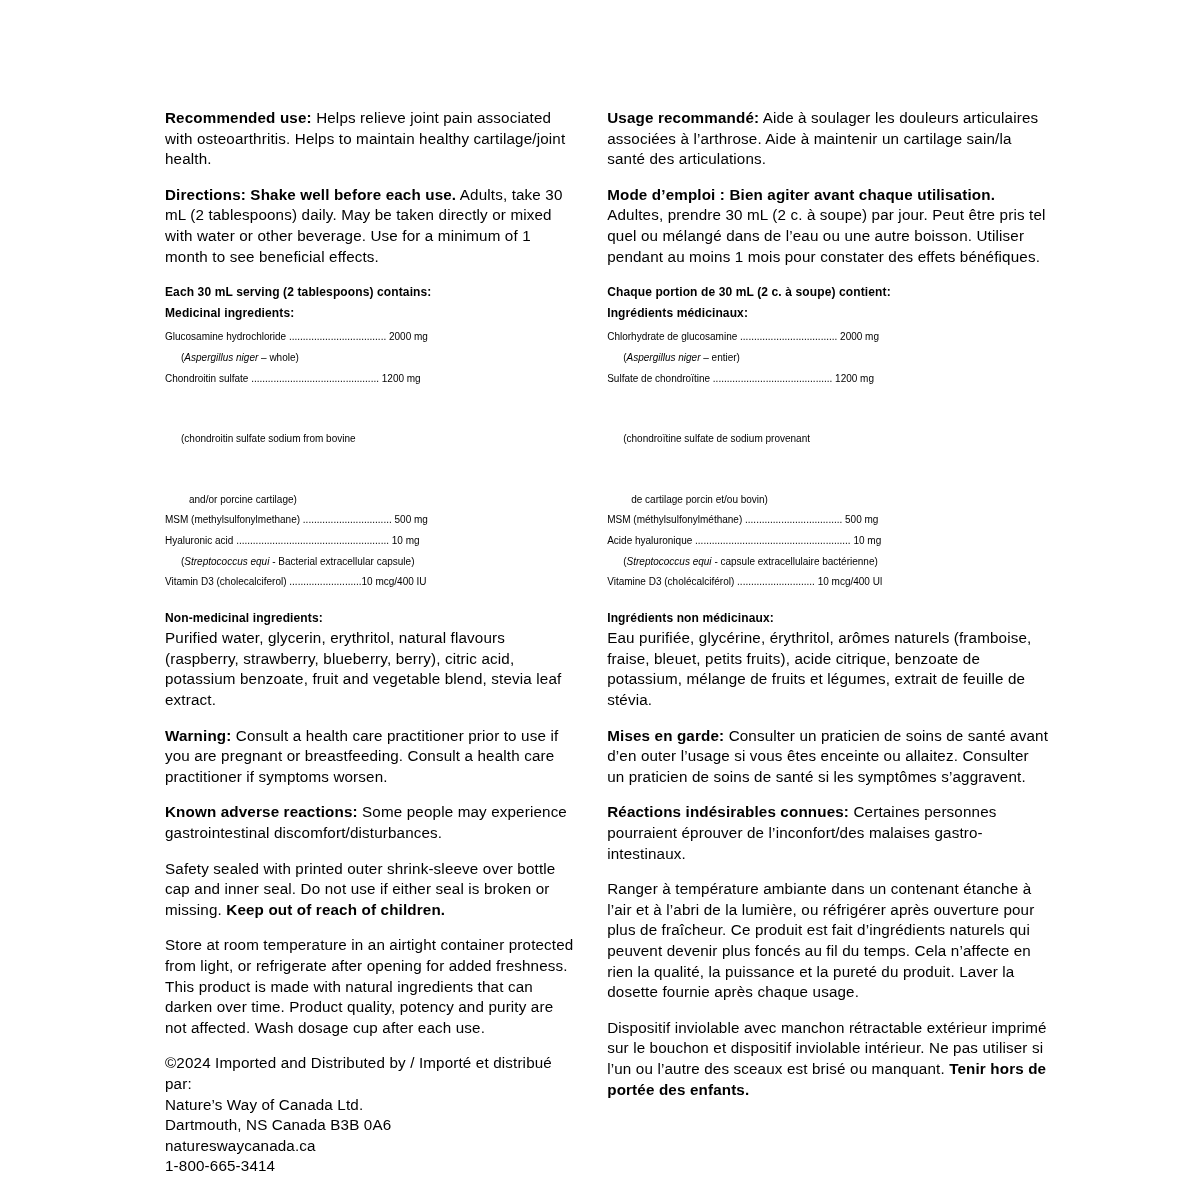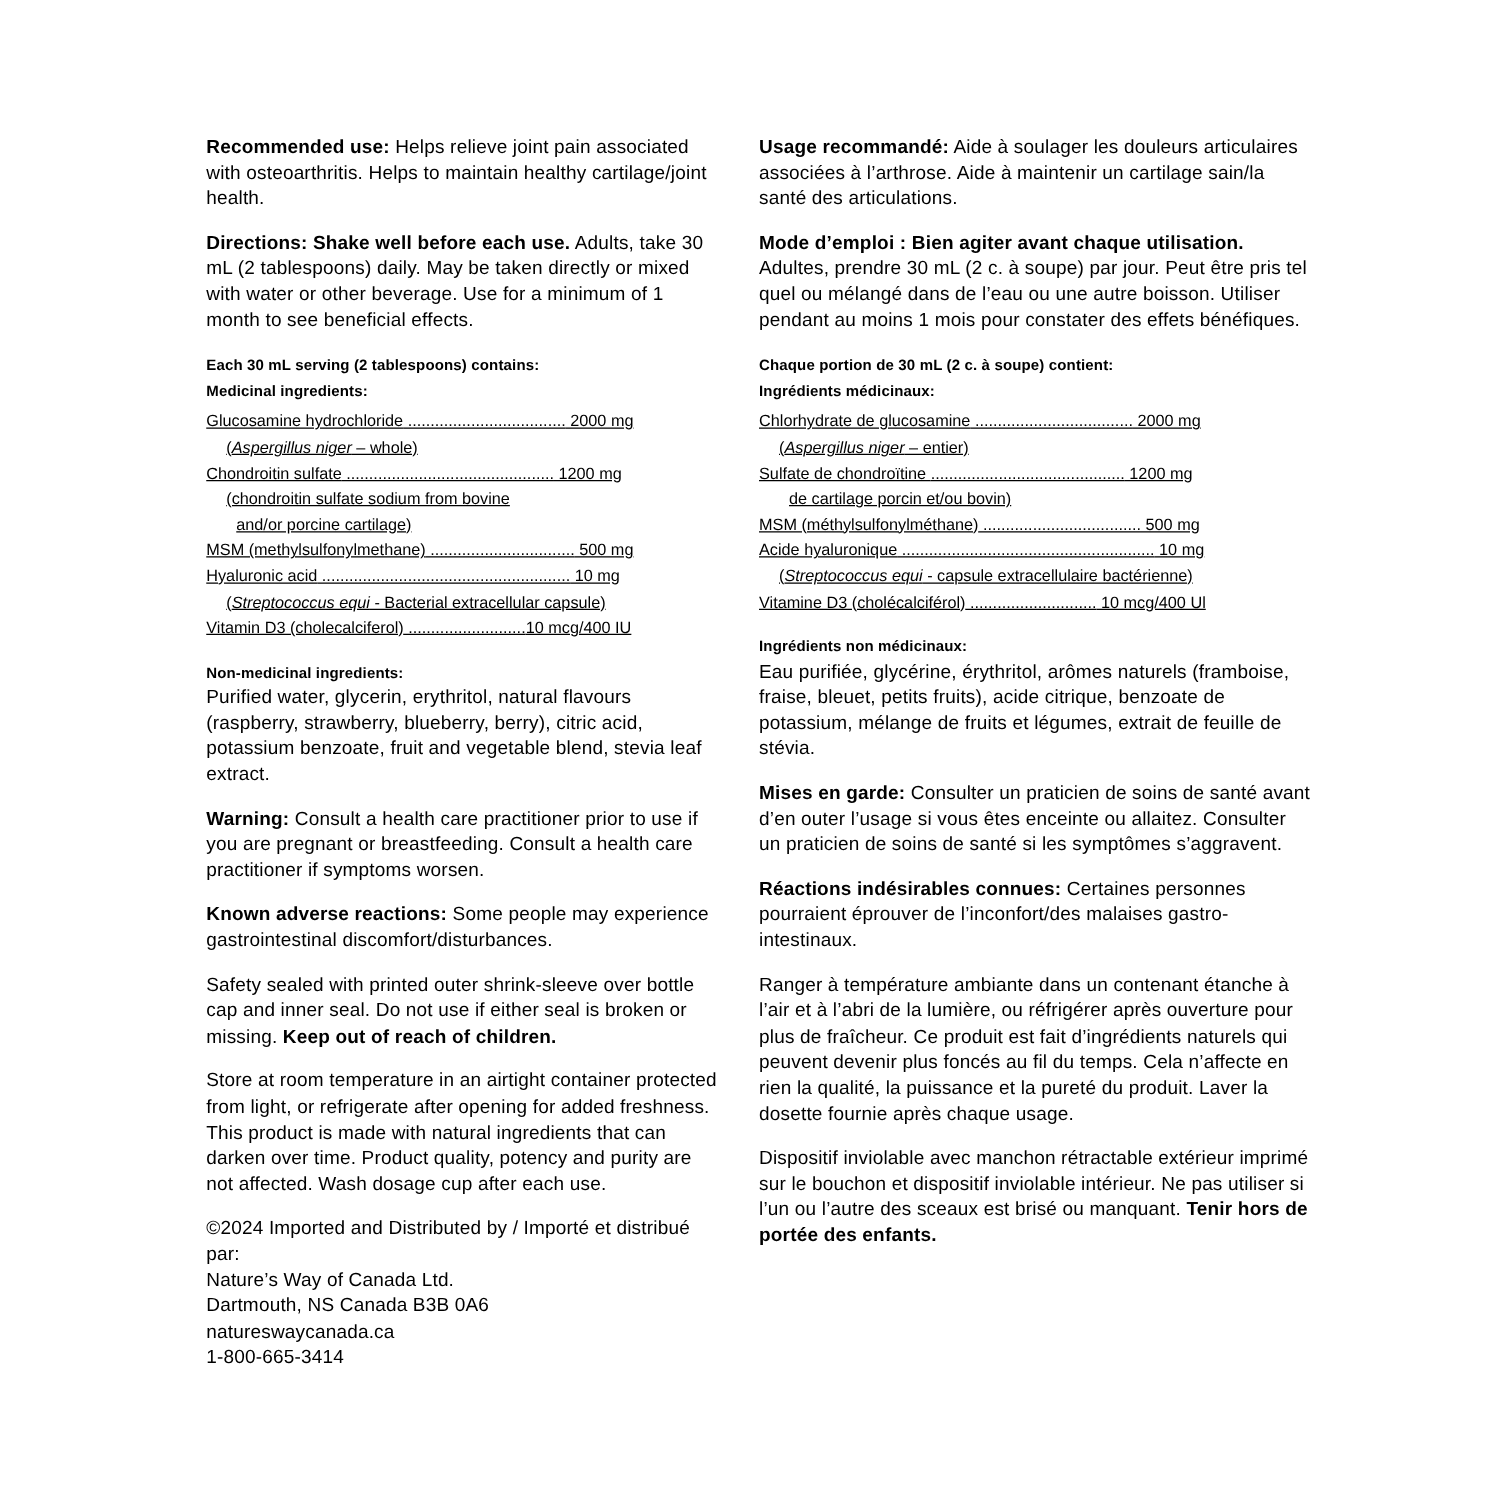--- a/index.html
+++ b/index.html
@@ -39,26 +39,25 @@
   p {
     margin: 0;
     font-size: 15.2px;
     line-height: 20.6px;
     letter-spacing: 0.01em;
   }
   .b { font-weight: bold; }
   .i { font-style: italic; }
 
   .ing-line {
-    font-size: 13px;
+    font-size: 10px;
     line-height: 20.6px;
-    text-decoration: underline;
   }
   .indent1 { padding-left: 16px; }
-  .indent2 { padding-left: 16px; }
+  .indent2 { padding-left: 16px; margin-top: 40px; }
 
   .heading {
     font-weight: bold;
     font-size: 12px;
     line-height: 20.6px;
   }
 </style>
 </head>
 <body>
 
@@ -136,20 +135,21 @@
 
       <div class="block xtight">
         <p class="heading">Chaque portion de 30 mL (2 c. à soupe) contient:</p>
         <p class="heading">Ingrédients médicinaux:</p>
       </div>
 
       <div class="block">
         <div class="ing-line"><span>Chlorhydrate de glucosamine</span><span> ...................................</span><span> 2000 mg</span></div>
         <div class="ing-line indent1"><span>(</span><span class="i">Aspergillus niger</span><span> – entier)</span></div>
         <div class="ing-line"><span>Sulfate de chondroïtine </span><span> ...........................................</span><span> 1200 mg</span></div>
+        <div class="ing-line indent2">(chondroïtine sulfate de sodium provenant</div>
         <div class="ing-line indent2" style="padding-left:24px">de cartilage porcin et/ou bovin)</div>
         <div class="ing-line"><span>MSM (méthylsulfonylméthane)</span><span> ...................................</span><span> 500 mg</span></div>
         <div class="ing-line"><span>Acide hyaluronique</span><span> ........................................................</span><span> 10 mg</span></div>
         <div class="ing-line indent1"><span>(</span><span class="i">Streptococcus equi</span><span> - capsule extracellulaire bactérienne)</span></div>
         <div class="ing-line"><span>Vitamine D3 (cholécalciférol)</span><span> ............................</span><span> 10 mcg/400 Ul</span></div>
       </div>
 
       <div class="block">
         <p class="heading">Ingrédients non médicinaux:</p>
         <p>Eau purifiée, glycérine, érythritol, arômes naturels (framboise, fraise, bleuet, petits fruits), acide citrique, benzoate de potassium, mélange de fruits et légumes, extrait de feuille de stévia.</p>

